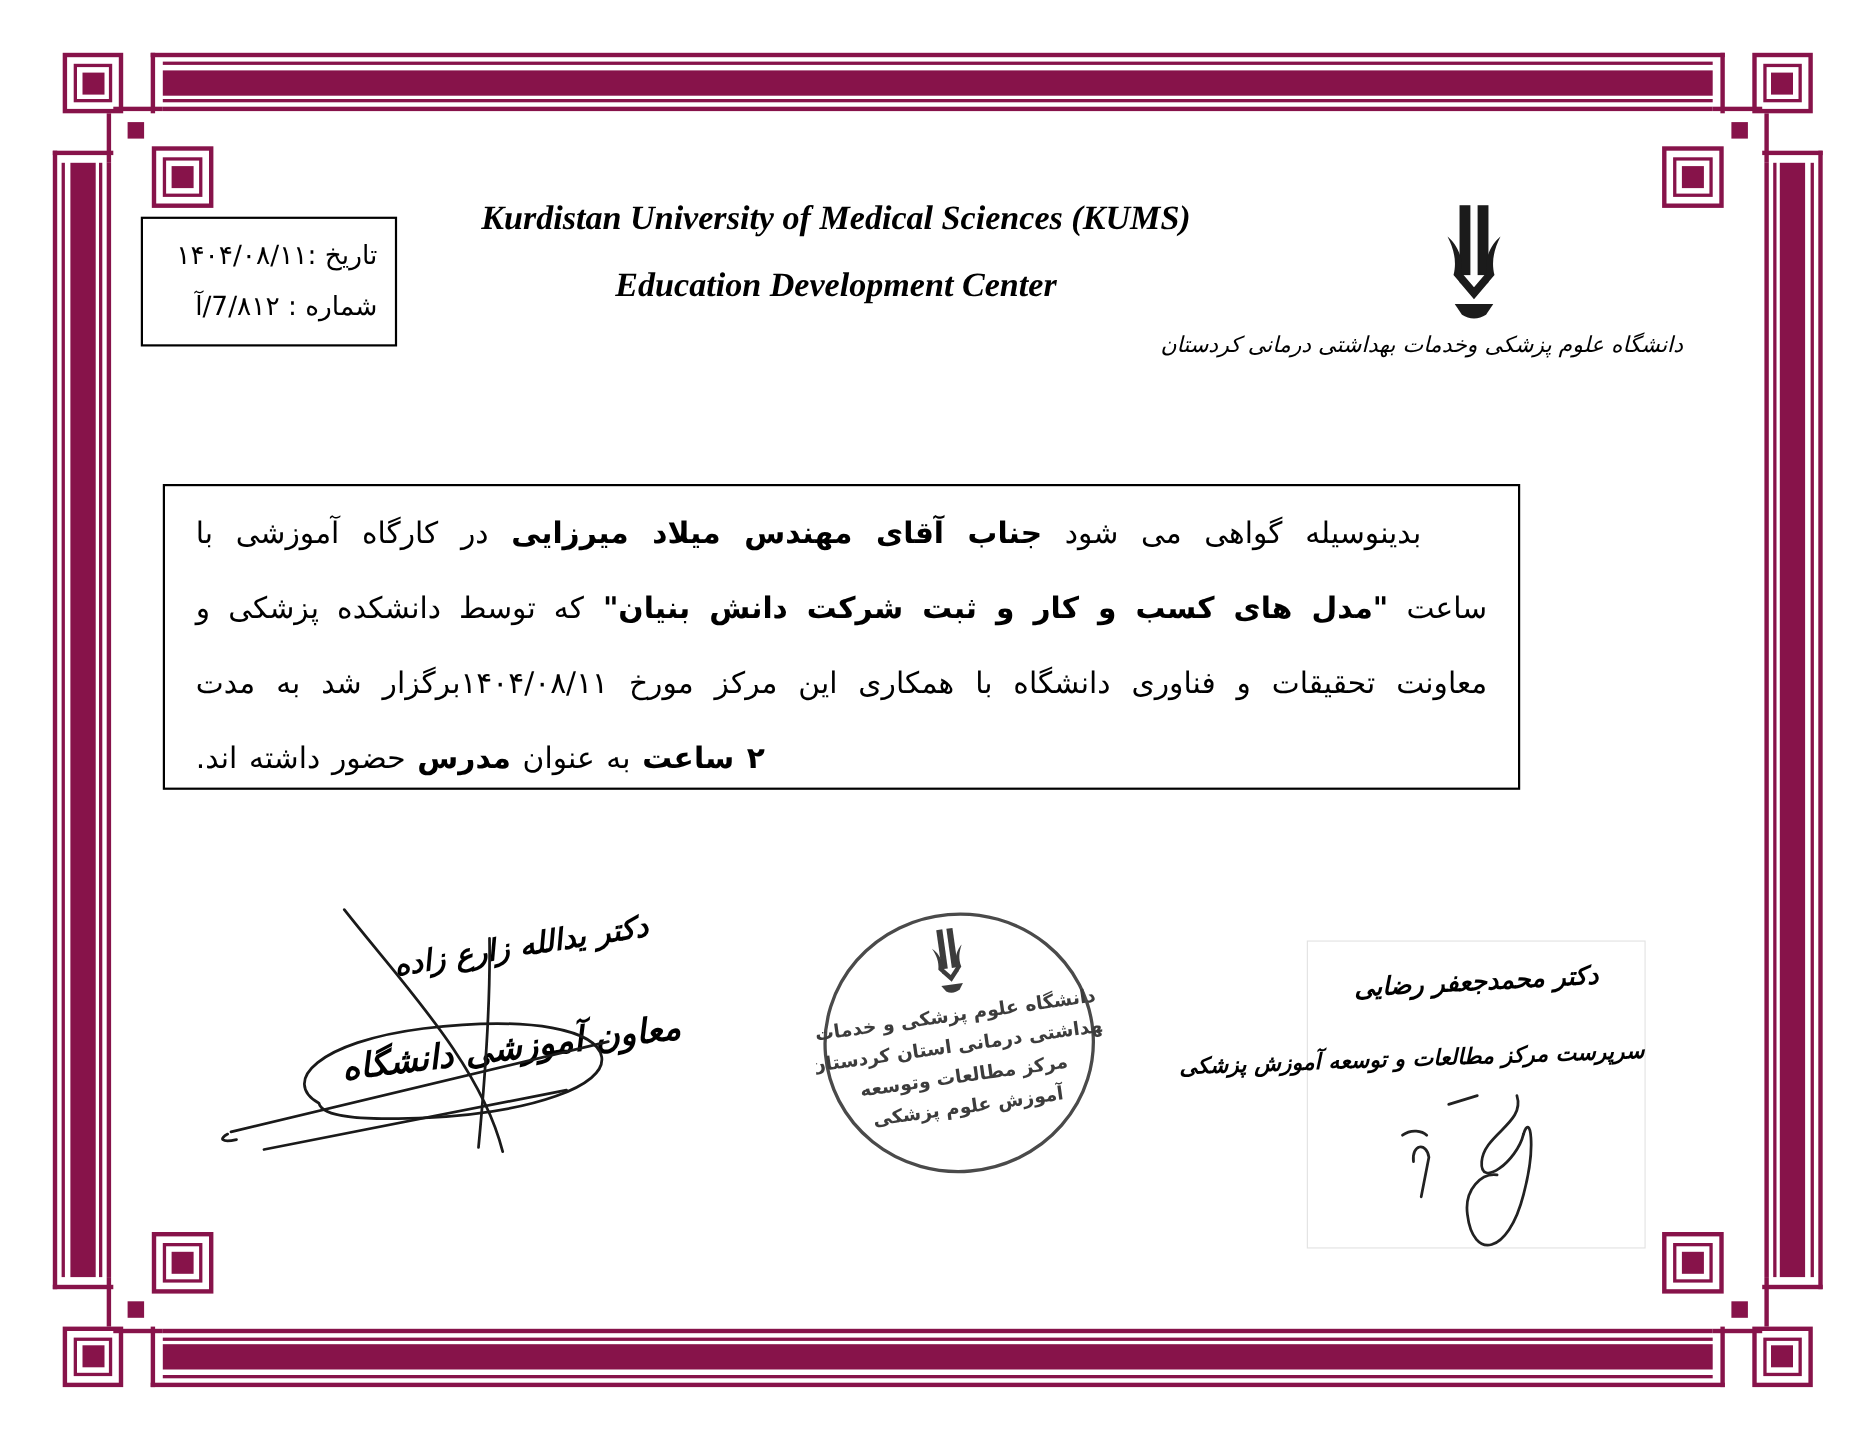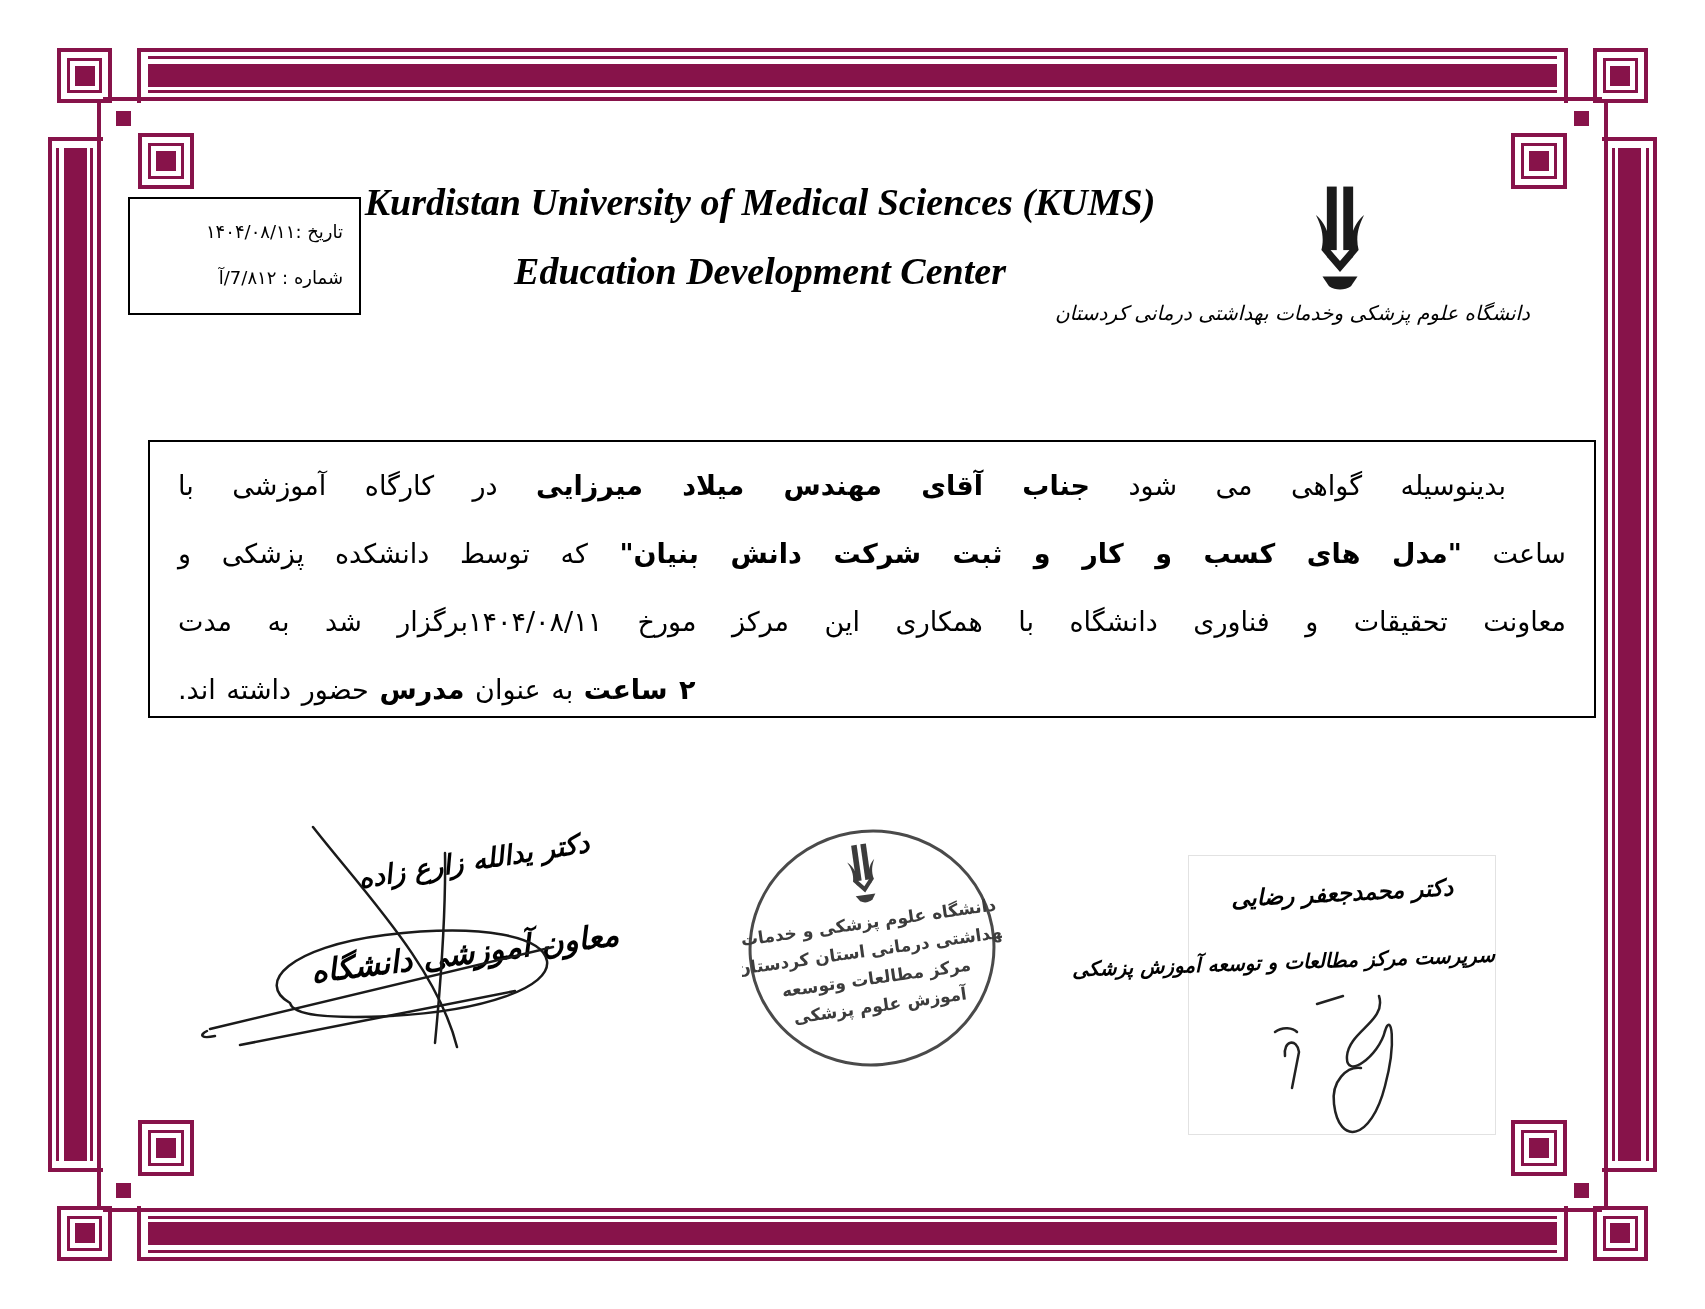--- a/index.html
+++ b/index.html
@@ -3,35 +3,35 @@
 <meta charset="utf-8">
 <style>
   html,body{margin:0;padding:0;background:#fff;}
   .page{position:relative;width:1705px;height:1309px;background:#ffffff;overflow:hidden;
         font-family:"DejaVu Sans", sans-serif;color:#000;}
   .frame-svg{position:absolute;left:0;top:0;width:1705px;height:1309px;}
 
   
   .date-box{position:absolute;left:128px;top:197px;width:233px;height:118px;
             border:2px solid #000;box-sizing:border-box;direction:rtl;
-            padding:10px 16px;font-size:18px;line-height:46px;text-align:right;}
+            padding:10px 16px;font-size:24px;line-height:46px;text-align:right;}
 
   
   .title-block{position:absolute;left:355px;top:180px;width:810px;display:flex;
                flex-direction:column;gap:25px;text-align:center;
                font-family:"Liberation Serif", serif;font-style:italic;font-weight:bold;
-               font-size:38px;}
+               font-size:31px;}
 
   
   .logo-block{position:absolute;left:1150px;top:180px;width:380px;text-align:center;}
   .logo-block svg{display:block;margin:0 auto;}
   .logo-caption{margin-top:6px;font-size:20px;font-style:italic;direction:rtl;white-space:nowrap;}
 
   
-  .body-box{position:absolute;left:148px;top:440px;width:1448px;height:278px;
+  .body-box{position:absolute;left:148px;top:440px;width:1234px;height:278px;
             border:2px solid #000;box-sizing:border-box;direction:rtl;
             padding:10px 28px;font-size:27px;line-height:68px;word-spacing:2px;}
   .body-line{white-space:normal;}
   .jl{text-align:justify;text-align-last:justify;}
   .indent{padding-right:60px;}
   .last{text-align:left;}
   .b{font-weight:bold;}
 
   
   .sig-left{position:absolute;left:195px;top:795px;width:430px;height:280px;}

